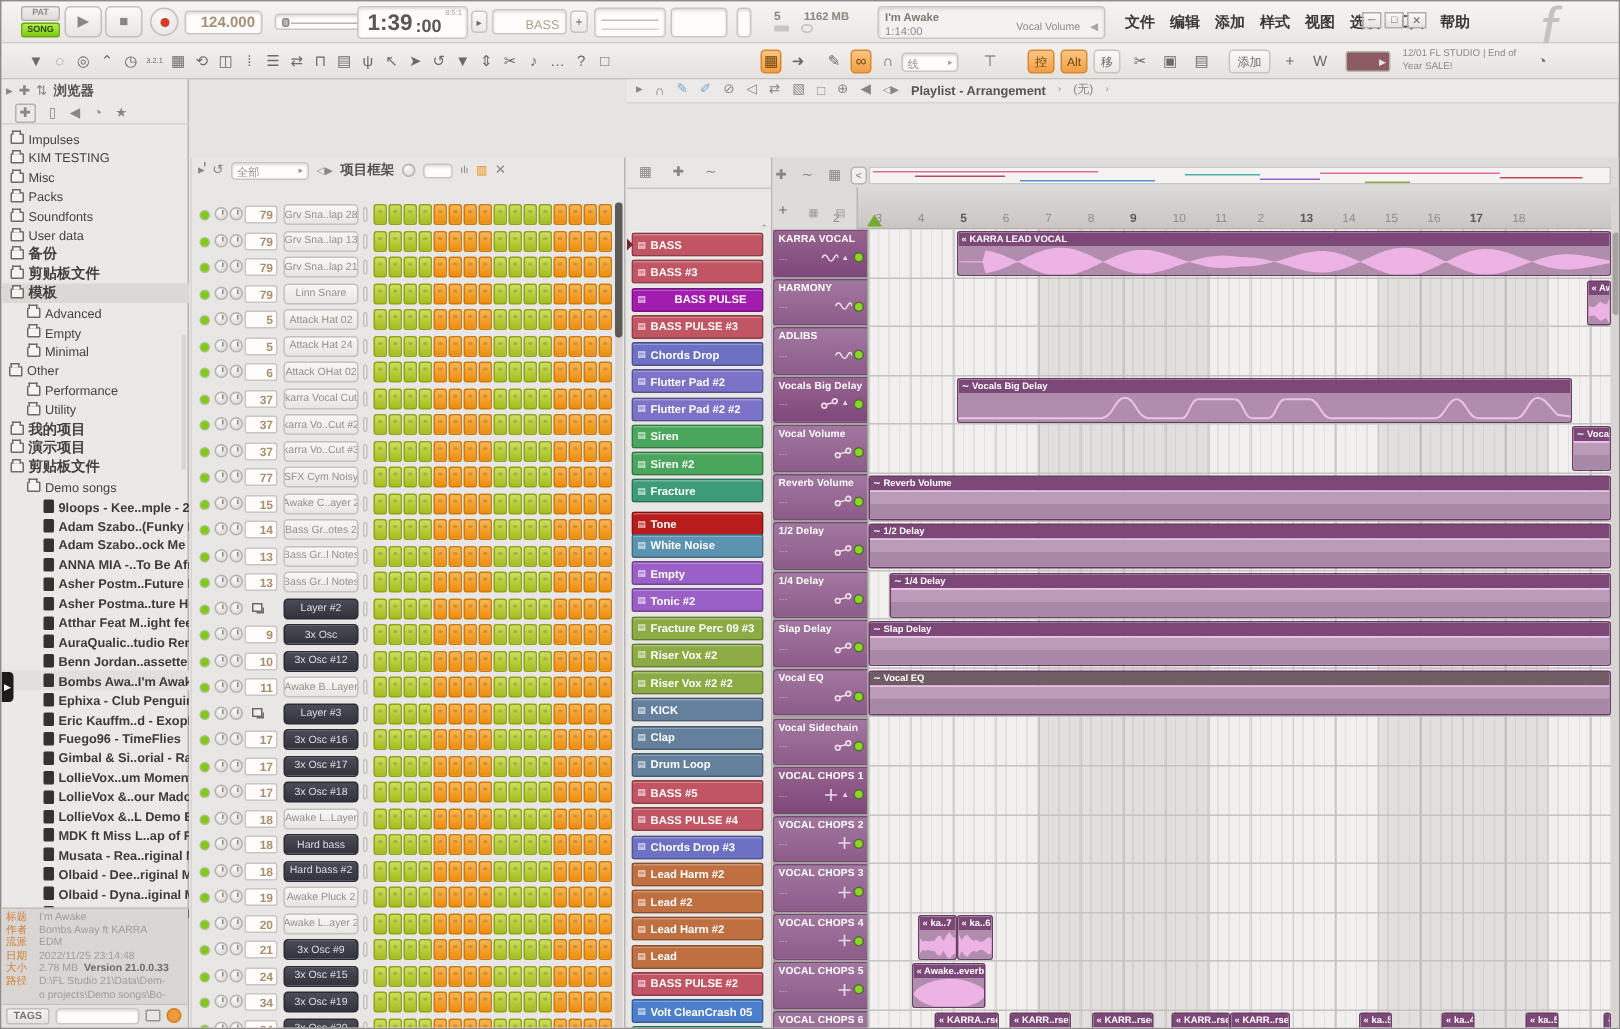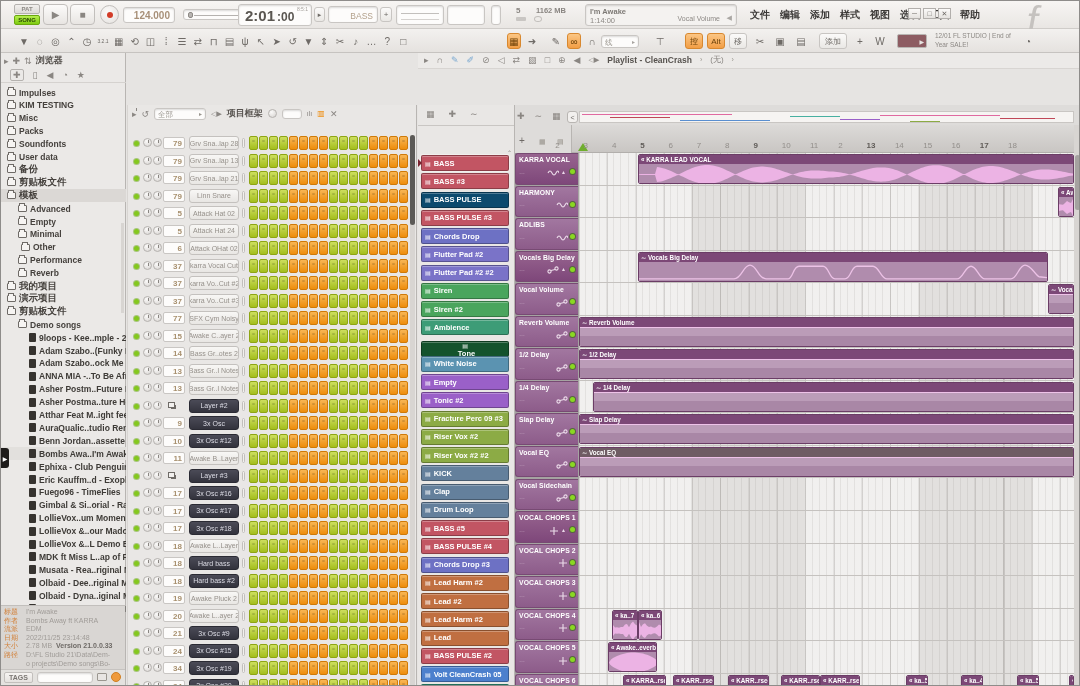--- a/index.html
+++ b/index.html
@@ -21,21 +21,21 @@
   
   #browser{left:0;top:52px;width:125px;height:632px;background:#ebe9e7;border-right:1px solid #b8b5b2;}
   .panhdr{font-size:9px;font-weight:bold;color:#57534f;}
   .treeitem{position:absolute;display:flex;align-items:center;height:13px;width:125px;font-size:8.5px;color:#4d4945;white-space:nowrap;overflow:hidden;}
   .treeitem.cjk span.lbl{font-weight:bold;font-size:9.5px;}
   .treeitem.hl{background:#dbd8d5;}
   .treeitem.sel{background:#e2e0dd;}
   .fold{width:9px;height:7px;border:1px solid #6e6a66;border-radius:1px;margin-right:3px;position:relative;background:#f6f4f2;flex:none;}
   .fold:before{content:"";position:absolute;left:0;top:-3px;width:4px;height:2px;border:1px solid #6e6a66;border-bottom:none;background:#f6f4f2;}
   .filei{width:7px;height:9px;background:#36332f;margin-right:3px;flex:none;border-radius:1px;}
-  .treeitem .lbl{font-weight:bold;color:#45413d;}
+  .treeitem .lbl{font-weight:normal;color:#45413d;}
   .treeitem.file .lbl{font-weight:bold;color:#3e3b37;}
   #binfo{left:0;top:552px;width:124px;height:64px;background:#d9d6d3;border-top:1px solid #c2bfbc;padding:2px 0 0 3px;}
   .inforow{display:flex;font-size:7px;line-height:8.6px;color:#a09c98;}
   .inforow .il{width:22px;color:#d2813a;flex:none;}
   .inforow .iv2{color:#6e6a66;font-weight:bold;margin-left:4px;}
   #btags{left:0;top:616px;width:124px;height:16px;background:#e4e2df;border-top:1px solid #c6c3c0;display:flex;align-items:center;}
   
   #rack{left:126px;top:52px;width:290px;height:632px;background:#e9e7e5;border-right:1px solid #b8b5b2;border-left:1px solid #d8d5d2;}
   .ch{position:absolute;left:0;width:290px;height:17px;}
   .led{position:absolute;left:6px;top:6px;width:5px;height:5px;border-radius:50%;background:#84c81e;box-shadow:0 0 0 1px #a8c47e;}
@@ -100,21 +100,21 @@
     <div class="transportbtn" style="left:69px;top:3px;">■</div>
     <div class="abs" style="left:99px;top:4px;width:19px;height:19px;border-radius:50%;border:1px solid #c2bfbc;background:radial-gradient(circle at 40% 35%,#fcfbfa,#e3e0dd);">
       <span class="abs" style="left:6px;top:6px;width:6px;height:6px;border-radius:50%;background:#d23c28;"></span>
     </div>
     <div class="abs sunken" style="left:122px;top:6px;width:52px;height:16px;font-size:10px;font-weight:bold;color:#a89078;text-align:right;line-height:15px;padding-right:4px;">124.000</div>
     <div class="abs sunken" style="left:182px;top:8px;width:116px;height:11px;">
       <span class="abs" style="left:4px;top:2px;width:5px;height:6px;border-radius:2px;background:#b8b5b2;border:1px solid #8e8a86;"></span>
       <span class="abs" style="left:10px;top:5px;right:4px;height:1px;background:#b5b2af;"></span>
     </div>
     <div class="abs sunken" style="left:237px;top:3px;width:74px;height:22px;">
-      <span class="abs" style="left:6px;top:2px;font-size:15px;font-weight:bold;color:#5a5651;">2:01</span>
+      <span class="abs" style="left:6px;top:2px;font-size:15px;font-weight:bold;color:#5a5651;">1:39</span>
       <span class="abs" style="left:38px;top:5px;font-size:12px;font-weight:bold;color:#5a5651;">:00</span>
       <span class="abs" style="right:3px;top:1px;font-size:5px;color:#a39f9a;">8:5:1</span>
     </div>
     <div class="abs icnbtn box" style="left:313px;top:6px;width:11px;height:15px;font-size:7px;">▸</div>
     <div class="abs sunken" style="left:327px;top:5px;width:50px;height:17px;font-size:9px;color:#b5a globe08e;">
       <span class="abs" style="right:4px;top:4px;font-size:8.5px;color:#b3a18c;">BASS</span>
     </div>
     <div class="abs icnbtn box" style="left:379px;top:6px;width:12px;height:15px;font-size:8px;">+</div>
     <div class="abs sunken" style="left:395px;top:4px;width:48px;height:20px;">
       <span class="abs" style="left:4px;top:7px;right:4px;height:1px;background:#c2bfbc;"></span>
@@ -269,31 +269,31 @@
             <span class="lbl">Advanced</span>
           </div>
           <div class="treeitem" style="top: 162px; padding-left: 17px;">
             <span class="fold"></span>
             <span class="lbl">Empty</span>
           </div>
           <div class="treeitem" style="top: 174.9px; padding-left: 17px;">
             <span class="fold"></span>
             <span class="lbl">Minimal</span>
           </div>
-          <div class="treeitem" style="top: 187.8px; padding-left: 20px;">
+          <div class="treeitem" style="top: 187.8px; padding-left: 5px;">
             <span class="fold"></span>
             <span class="lbl">Other</span>
           </div>
           <div class="treeitem" style="top: 200.7px; padding-left: 17px;">
             <span class="fold"></span>
             <span class="lbl">Performance</span>
           </div>
           <div class="treeitem" style="top: 213.6px; padding-left: 17px;">
             <span class="fold"></span>
-            <span class="lbl">Reverb</span>
+            <span class="lbl">Utility</span>
           </div>
           <div class="treeitem cjk" style="top: 226.5px; padding-left: 6px;">
             <span class="fold"></span>
             <span class="lbl">我的项目</span>
           </div>
           <div class="treeitem cjk" style="top: 239.4px; padding-left: 6px;">
             <span class="fold"></span>
             <span class="lbl">演示项目</span>
           </div>
           <div class="treeitem cjk" style="top: 252.3px; padding-left: 6px;">
@@ -1234,21 +1234,21 @@
       <div id="pickitems">
           <div class="pick sel" style="top: 50px; background: rgb(194, 85, 99);">
             <span class="pic">▤</span>
             <span>BASS</span>
           </div>
           <div style="position: absolute; left: 0px; top: 54px; width: 0px; height: 0px; border-top: 4px solid transparent; border-bottom: 4px solid transparent; border-left: 4px solid rgb(122, 36, 48);"></div>
           <div class="pick" style="top: 68.25px; background: rgb(194, 85, 99);">
             <span class="pic">▤</span>
             <span>BASS #3</span>
           </div>
-          <div class="pick" style="top: 86.5px; background: #0c4a6e;">
+          <div class="pick" style="top: 86.5px; background: #a21caf; gap: 16px;">
             <span class="pic">▤</span>
             <span>BASS PULSE</span>
           </div>
           <div class="pick" style="top: 104.75px; background: rgb(194, 85, 99);">
             <span class="pic">▤</span>
             <span>BASS PULSE #3</span>
           </div>
           <div class="pick" style="top: 123px; background: rgb(109, 113, 196);">
             <span class="pic">▤</span>
             <span>Chords  Drop</span>
@@ -1264,23 +1264,23 @@
           <div class="pick" style="top: 177.75px; background: rgb(74, 165, 93);">
             <span class="pic">▤</span>
             <span>Siren</span>
           </div>
           <div class="pick" style="top: 196px; background: rgb(74, 165, 93);">
             <span class="pic">▤</span>
             <span>Siren #2</span>
           </div>
           <div class="pick" style="top: 214.25px; background: rgb(61, 156, 119);">
             <span class="pic">▤</span>
-            <span>Ambience</span>
-          </div>
-          <div class="pick" style="top: 236px; background: #14532d; flex-direction: column;">
+            <span>Fracture</span>
+          </div>
+          <div class="pick" style="top: 236px; background: #b91c1c;">
             <span class="pic">▤</span>
             <span>Tone</span>
           </div>
           <div class="pick" style="top: 250.75px; background: rgb(91, 147, 177);">
             <span class="pic">▤</span>
             <span>White Noise</span>
           </div>
           <div class="pick" style="top: 269px; background: rgb(154, 96, 200);">
             <span class="pic">▤</span>
             <span>Empty</span>
@@ -1765,20 +1765,20 @@
       <span class="hdrico" style="color:#7aa8d0;">✎</span>
       <span class="hdrico" style="color:#7aa8d0;">✐</span>
       <span class="hdrico">⊘</span>
       <span class="hdrico">◁</span>
       <span class="hdrico">⇄</span>
       <span class="hdrico">▧</span>
       <span class="hdrico">□</span>
       <span class="hdrico">⊕</span>
       <span class="hdrico">◀</span>
       <span class="hdrico" style="font-size:7px;">◁▶</span>
-      <span style="font-size:8.5px;font-weight:bold;color:#57534f;">Playlist - CleanCrash</span>
+      <span style="font-size:8.5px;font-weight:bold;color:#57534f;">Playlist - Arrangement</span>
       <span style="font-size:7px;color:#9a968f;">›</span>
       <span style="font-size:8px;color:#8a8682;">(无)</span>
       <span style="font-size:7px;color:#9a968f;">›</span>
     </div>
   </div>
   <div class="abs" style="left:0;top:684px;width:1080px;height:2px;background:#c6c3c0;"></div>
 </div>
 
 </body></html>

